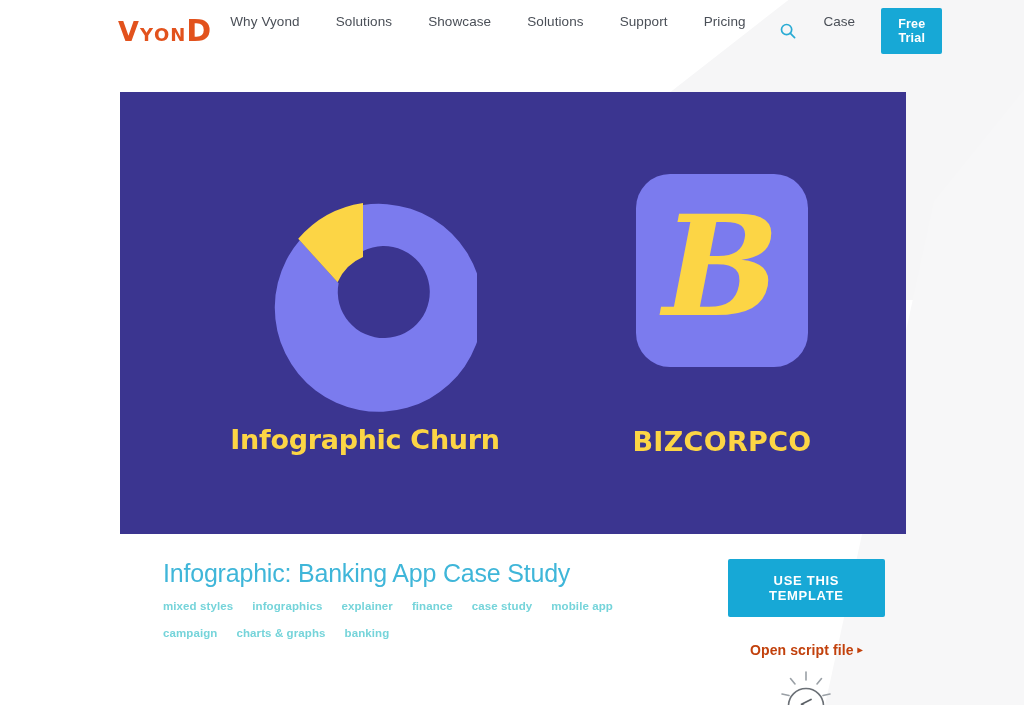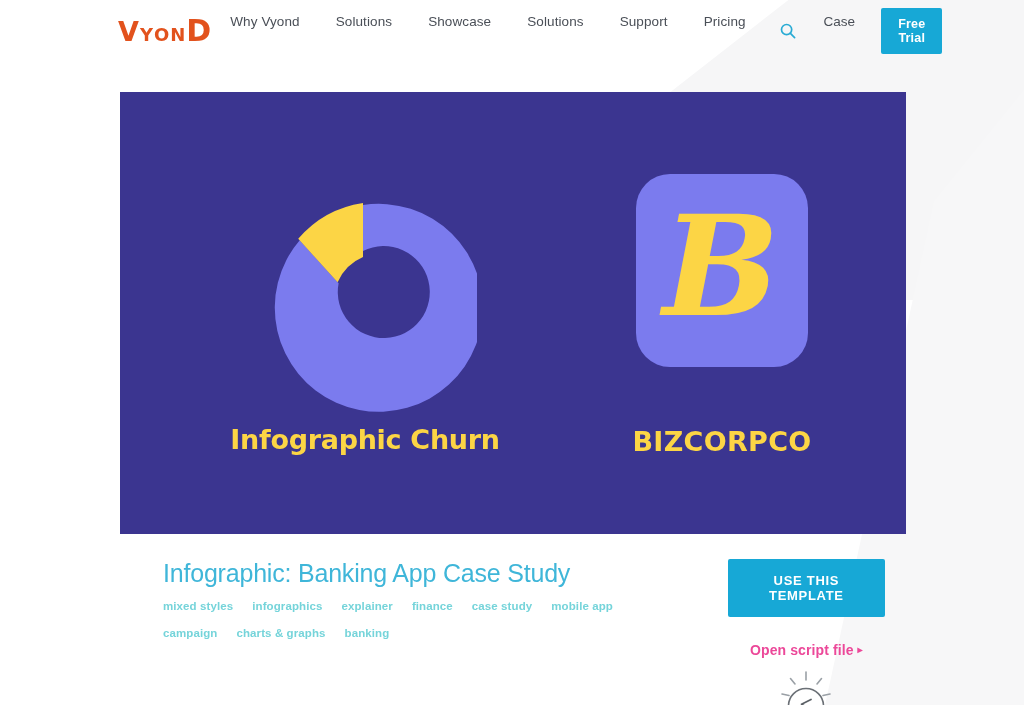--- a/index.html
+++ b/index.html
@@ -266,21 +266,21 @@
     border-radius: 2px;
     cursor: pointer;
     width: 157px;
     font-family: "Liberation Sans", sans-serif;
   }
 
   .open-script {
     margin-top: 25px;
     font-size: 14px;
     font-weight: 700;
-    color: #ec4899;
+    color: #c2410c;
     cursor: pointer;
     display: flex;
     align-items: center;
     gap: 4px;
     letter-spacing: 0.1px;
     text-align: right;
   }
   .open-script .caret { font-size: 10px; line-height: 1; }
 
   .share-widget {

